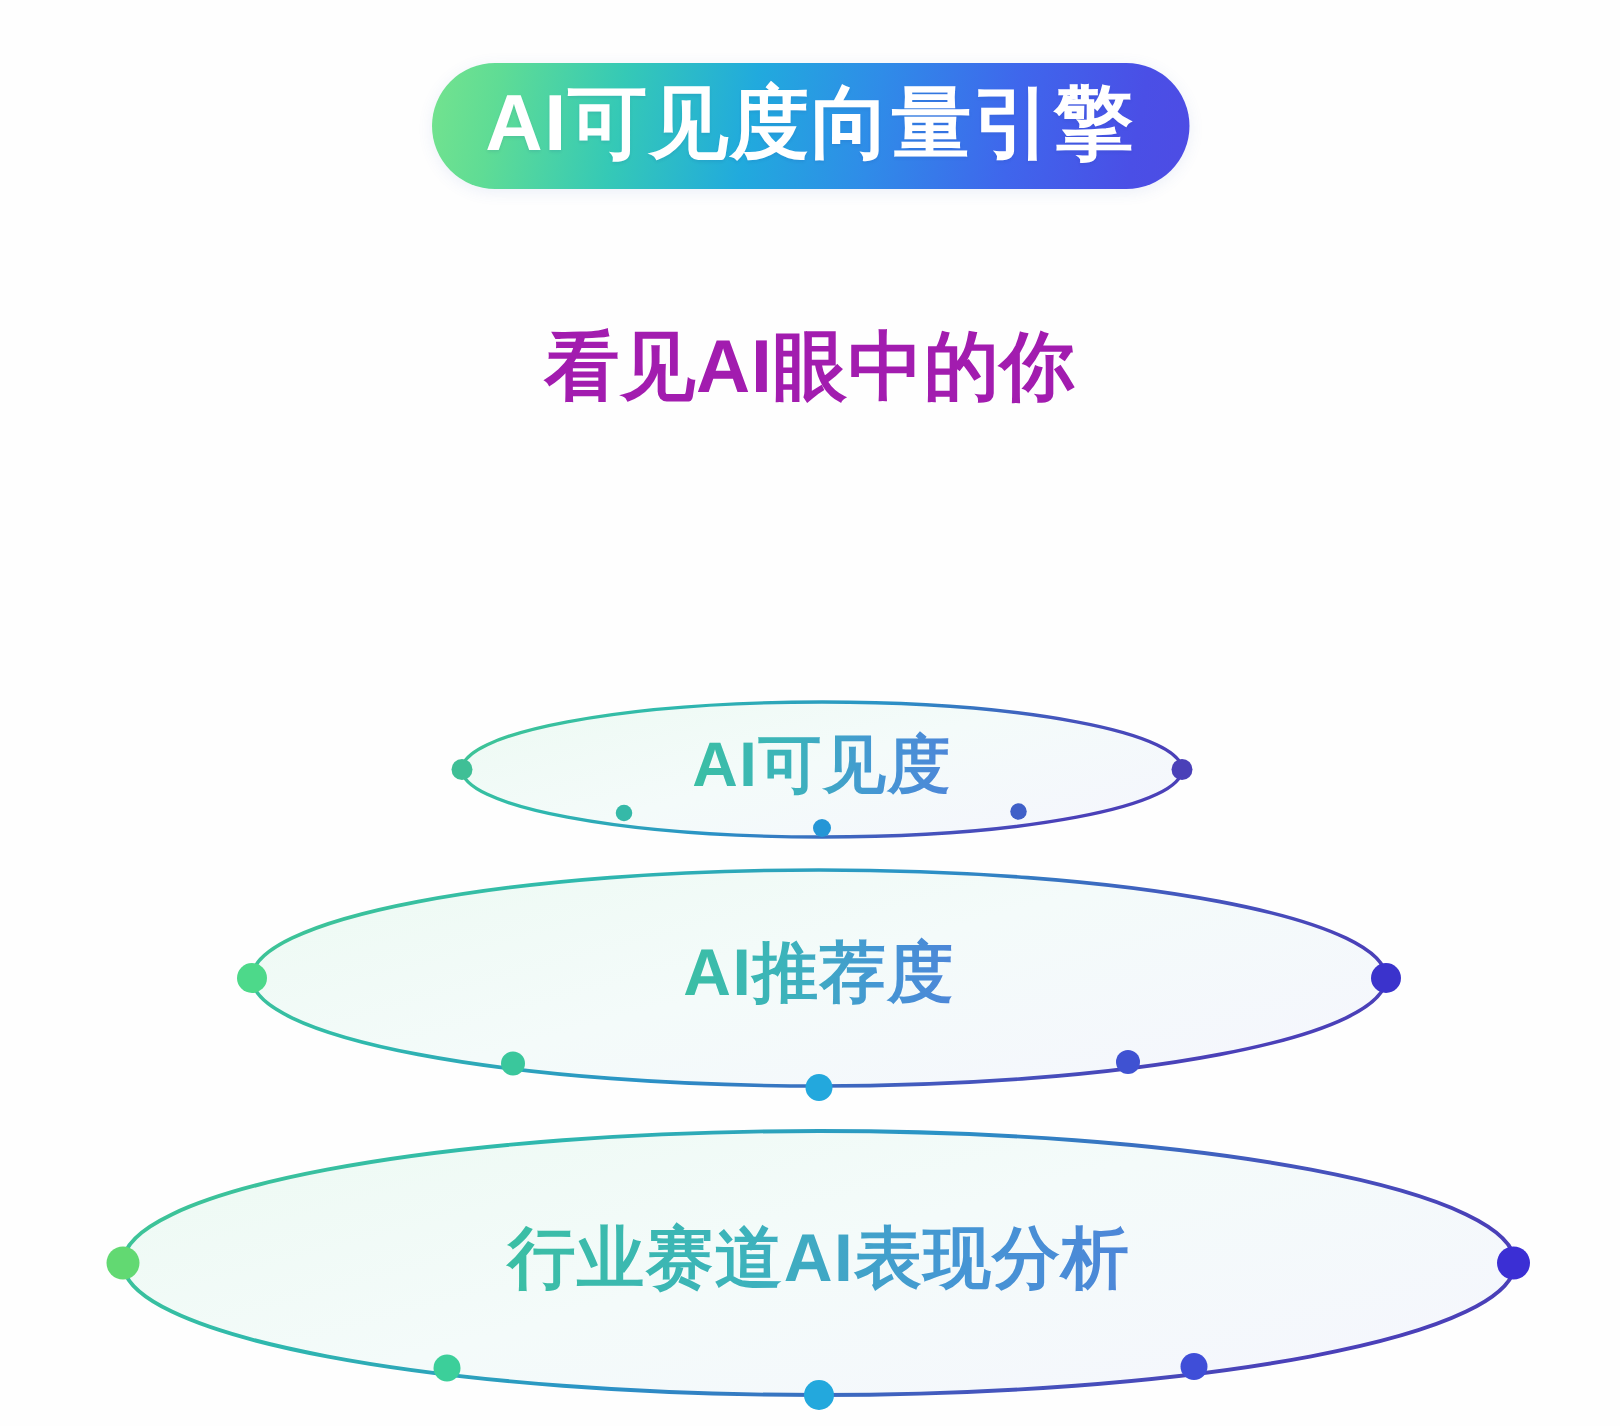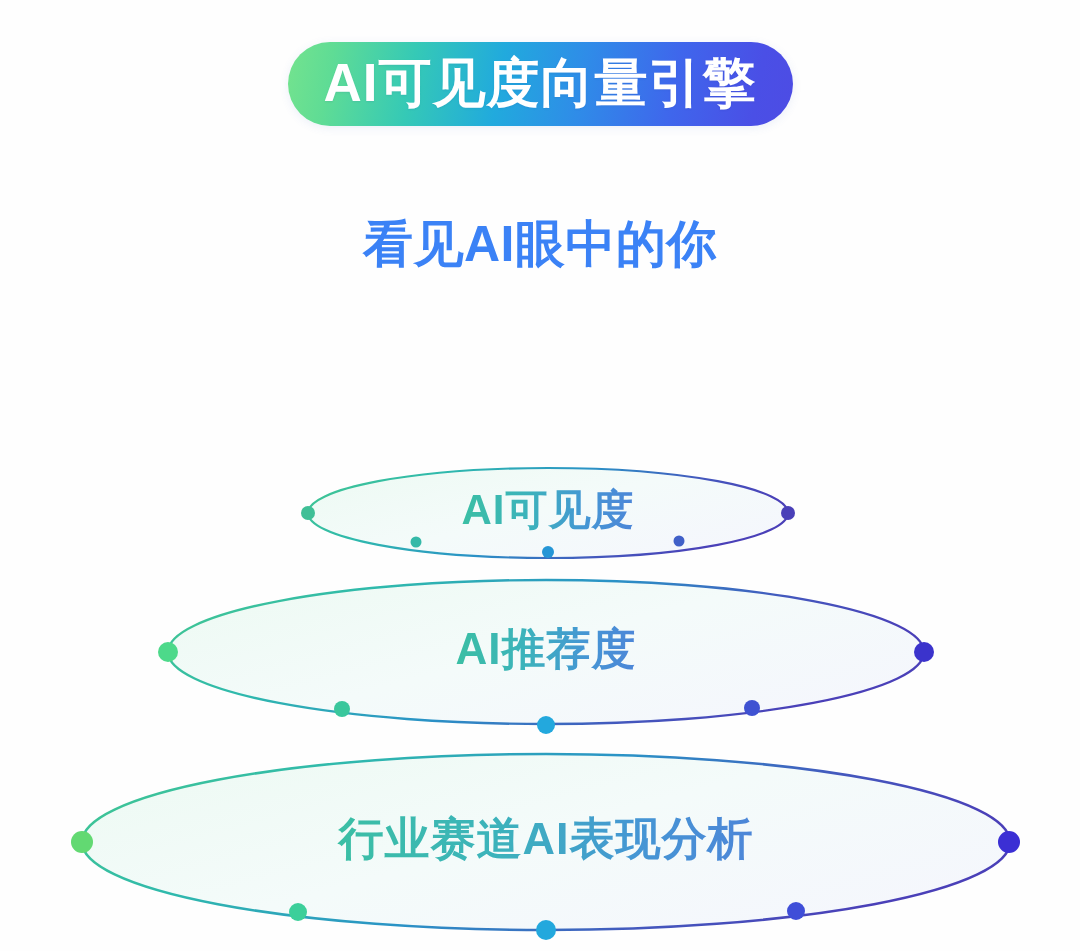--- a/index.html
+++ b/index.html
@@ -61,21 +61,21 @@
 
   
   .subtitle-block {
     position: absolute;
     top: 208px;
     left: 0;
     width: 1080px;
     text-align: center;
   }
   .subtitle-line {
-    color: #3b82f6;
+    color: #a21caf;
     font-weight: bold;
     font-size: 50px;
     line-height: 72px;
     letter-spacing: 0.5px;
     white-space: nowrap;
   }
 
   
   .ellipse-stack {
     position: absolute;

